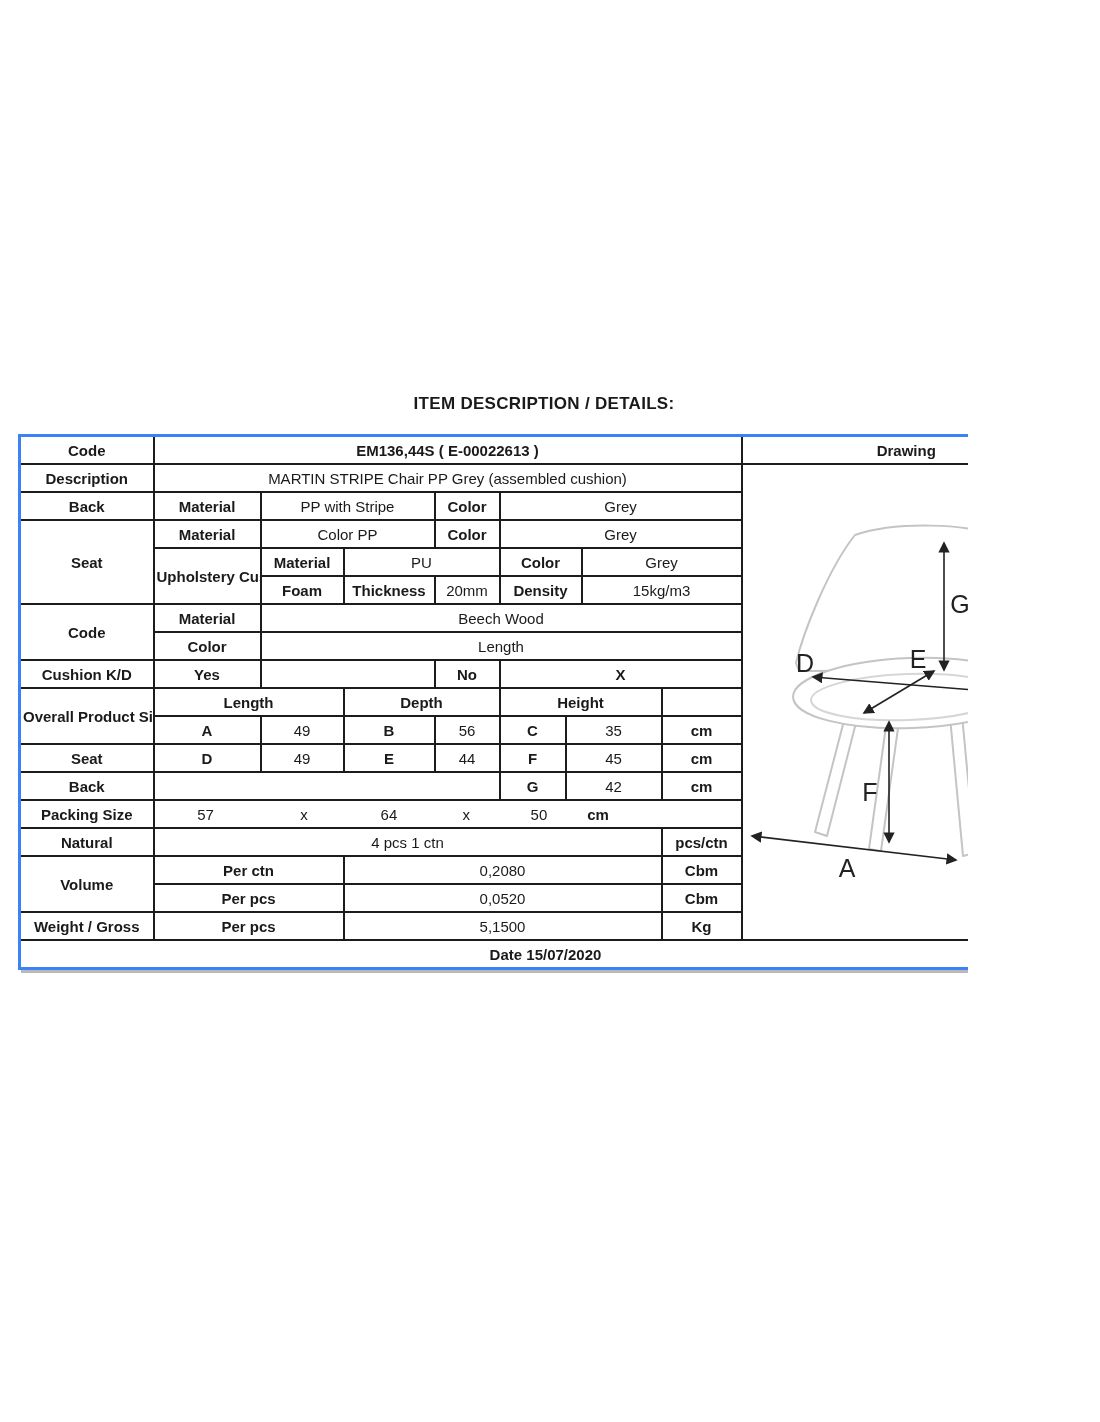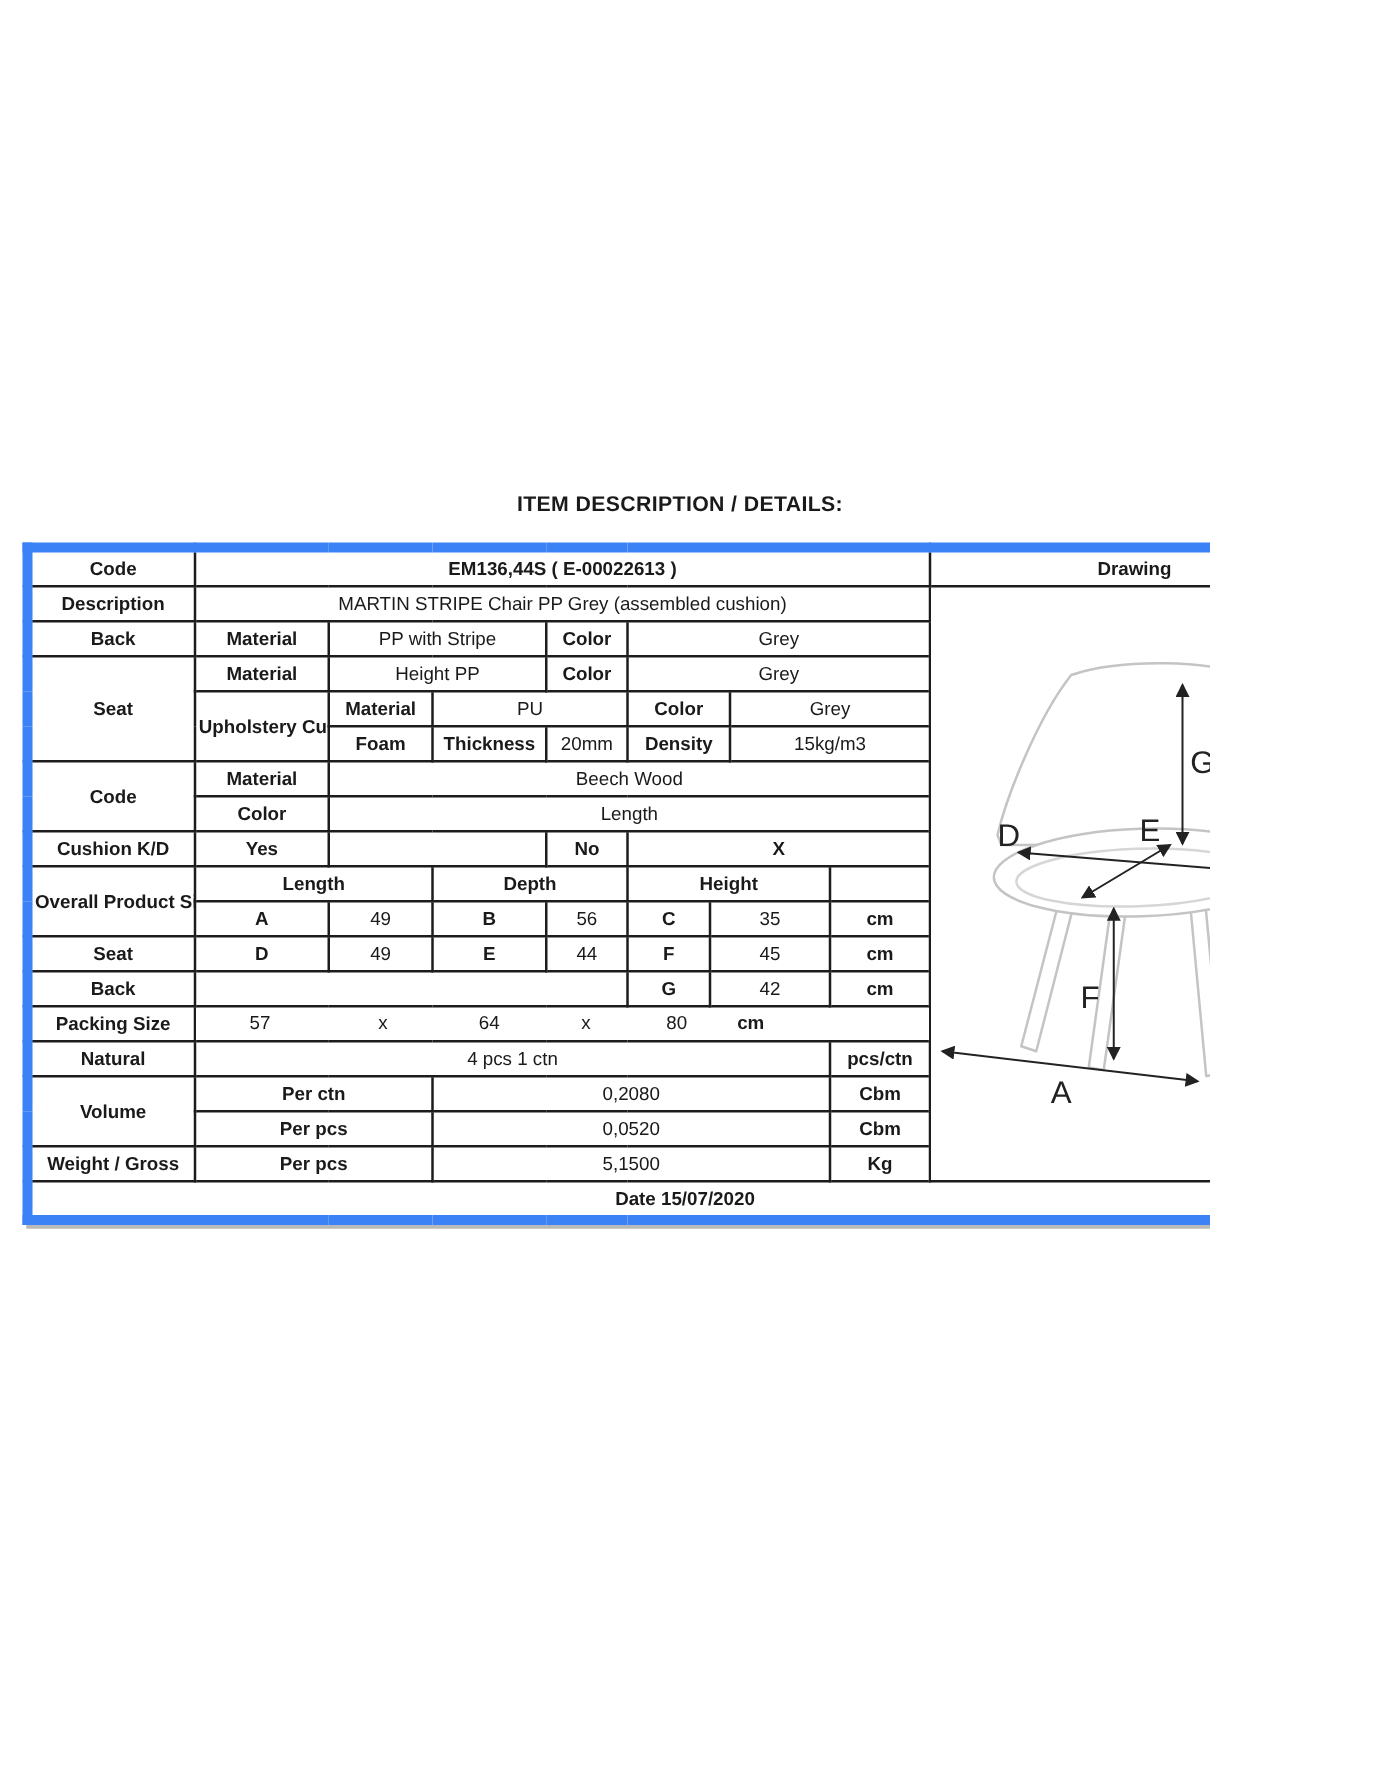--- a/index.html
+++ b/index.html
@@ -5,21 +5,21 @@
   html,body{margin:0;padding:0;background:#ffffff;}
   .page{position:relative;width:968px;height:1422px;background:#ffffff;overflow:hidden;
         font-family:"Liberation Sans",sans-serif;color:#1a1a1a;}
   .doc-title{position:absolute;top:394px;left:18px;width:1052px;text-align:center;
              font-size:17px;font-weight:bold;letter-spacing:.3px;}
   table.spec{position:absolute;top:434px;left:18px;width:1052px;border-collapse:collapse;
              table-layout:fixed;box-shadow:3px 3px 0 0 #b9b9b9;}
   table.spec td{border:2px solid #1c1c1c;height:26px;padding:0 2px;font-size:15px;
                 text-align:center;vertical-align:middle;overflow:hidden;white-space:nowrap;
                 background:#ffffff;}
-  table.spec{border:8px solid #3b82f6;}
+  table.spec{border:3px solid #3b82f6;}
   td.b{font-weight:bold;}
   td.l{text-align:left;padding-left:8px;}
   td.shade{background:#efefef;}
   td.hl{background:#ffff00;}
   td.wrapcell{white-space:normal;line-height:17px;}
   td.packrow{position:relative;}
   td.packrow span{position:absolute;top:50%;transform:translate(-50%,-50%);}
   td.drawcell{vertical-align:top;padding:0;position:relative;}
   td.drawcell svg{position:absolute;inset:0;display:block;}
   .sk{fill:none;stroke:#c4c4c4;stroke-width:2;stroke-linejoin:round;stroke-linecap:round;}
@@ -101,21 +101,21 @@
       <td class="b l">Back</td>
       <td class="b l">Material</td>
       <td colspan="2">PP with Stripe</td>
       <td class="b l">Color</td>
       <td colspan="4">Grey</td>
     </tr>
 
     <tr>
       <td class="b l shade" rowspan="3">Seat</td>
       <td class="b l shade">Material</td>
-      <td class="shade" colspan="2">Height PP</td>
+      <td class="shade" colspan="2">Color PP</td>
       <td class="b l shade">Color</td>
       <td class="shade" colspan="4">Grey</td>
     </tr>
 
     <tr>
       <td class="b shade wrapcell" rowspan="2">Upholstery Cushion</td>
       <td class="b l shade">Material</td>
       <td class="shade" colspan="2">PU</td>
       <td class="b l shade" colspan="2">Color</td>
       <td class="shade" colspan="2">Grey</td>
@@ -185,21 +185,21 @@
       <td class="b l">cm</td>
     </tr>
 
     <tr>
       <td class="b l shade">Packing Size</td>
       <td class="shade packrow" colspan="8">
         <span style="left:8.7%">57</span>
         <span style="left:25.5%">x</span>
         <span style="left:40%">64</span>
         <span style="left:53.2%">x</span>
-        <span style="left:65.6%">80</span>
+        <span style="left:65.6%">50</span>
         <span style="left:75.7%;font-weight:bold">cm</span>
       </td>
     </tr>
 
     <tr>
       <td class="b l">Natural</td>
       <td colspan="7">4 pcs 1 ctn</td>
       <td class="b l">pcs/ctn</td>
     </tr>
 

